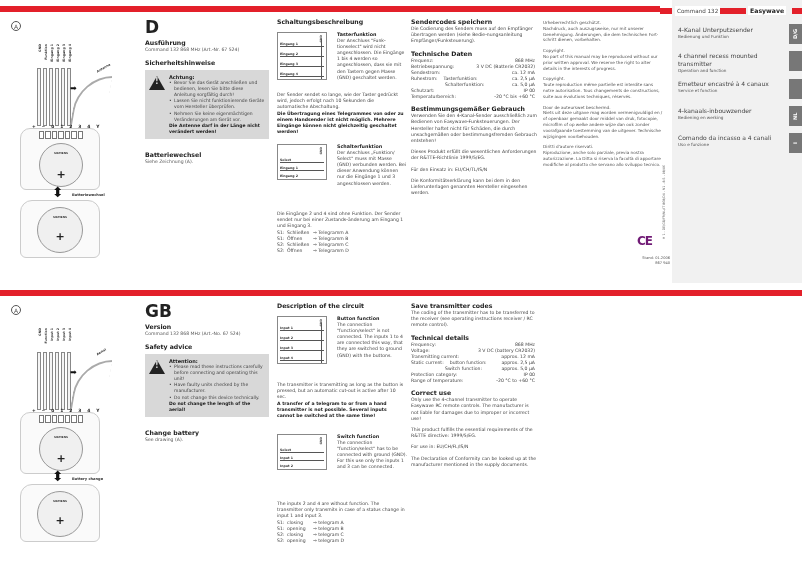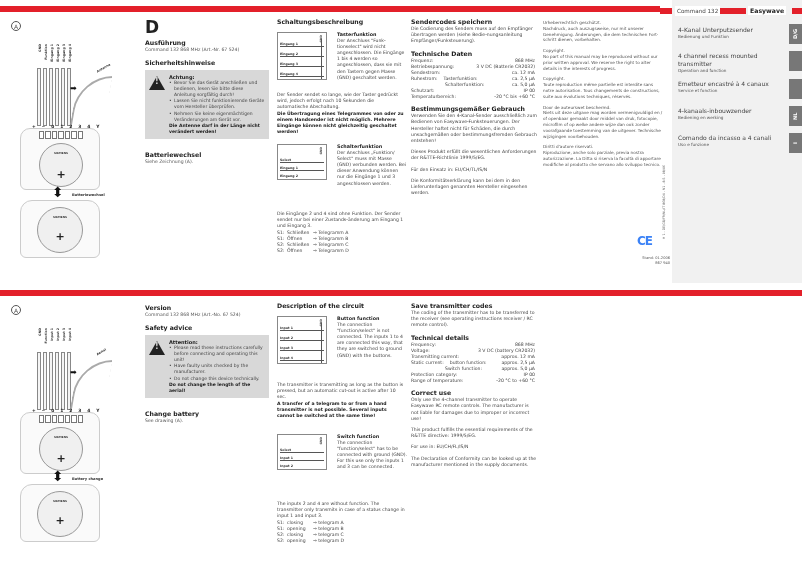--- a/index.html
+++ b/index.html
@@ -69,21 +69,21 @@
   .side-head { position: absolute; left: 660px; top: 6px; width: 142px; height: 10px; }
   .side-head .bar1 { position: absolute; left: 0; top: 2px; width: 12px; height: 6px; background: #e3202a; }
   .side-head .cmd { position: absolute; left: 15px; top: 0px; font-size: 5.6px; color: #444; background: #fff; padding: 0 2px; line-height: 10px; }
   .side-head .bar2 { position: absolute; left: 60px; top: 2px; width: 26px; height: 6px; background: #e3202a; }
   .side-head .logo { position: absolute; left: 88px; top: 0; font-size: 6.2px; font-weight: bold; color: #222; line-height: 9px; background: #fff; padding: 0 2px; }
   .side-head .bar3 { position: absolute; left: 132px; top: 2px; width: 10px; height: 6px; background: #e3202a; }
   .side-item { position: absolute; left: 678px; width: 112px; }
   .side-item .t { font-size: 6px; color: #444; line-height: 8px; }
   .side-item .s { font-size: 4.2px; color: #555; line-height: 6px; }
   .tab { position: absolute; left: 789px; width: 13px; height: 20px; background: #777; color: #fff; font-size: 5px; font-weight: bold; writing-mode: vertical-rl; transform: rotate(180deg); text-align: center; line-height: 13px; }
-  .ce { position: absolute; left: 637px; top: 234px; font-size: 12px; color: #3b82f6; font-weight: bold; letter-spacing: -1px; }
+  .ce { position: absolute; left: 637px; top: 234px; font-size: 12px; color: #701a75; font-weight: bold; letter-spacing: -1px; }
   .stand { position: absolute; left: 640px; top: 256px; font-size: 3.6px; color: #555; line-height: 5px; text-align: right; width: 30px; }
   .vert-code { position: absolute; left: 662px; top: 165px; font-size: 3.2px; color: #555; writing-mode: vertical-rl; transform: rotate(180deg); white-space: nowrap; }
   .copy { font-size: 4.2px; line-height: 5.8px; color: #555; }
   .copy p { margin-bottom: 5px; }
 </style>
 </head>
 <body>
 
 <div class="half top">
   <div class="redbar" style="width:660px;"></div>
@@ -343,20 +343,21 @@
     <div class="bat-label">Battery change</div>
     <div class="housing2">
       <div class="coin" style="left:16px;top:6px;width:46px;height:46px;">
         <div class="brand">SIEMENS</div>
         <div class="plus" style="top:22px;">+</div>
       </div>
     </div>
   </div>
 
   <div class="col" style="left:145px;width:124px;">
+    <div class="lang-big">GB</div>
     <div class="h2">Version</div>
     <div class="small">Command 132   868 MHz (Art.-No. 67 524)</div>
     <div class="h2">Safety advice</div>
     <div class="warn">
       <div class="tri"></div>
       <div class="title">Attention:</div>
       <ul>
         <li>Please read these instructions carefully before connecting and operating this unit!</li>
         <li>Have faulty units checked by the manufacturer.</li>
         <li>Do not change this device technically.</li>

